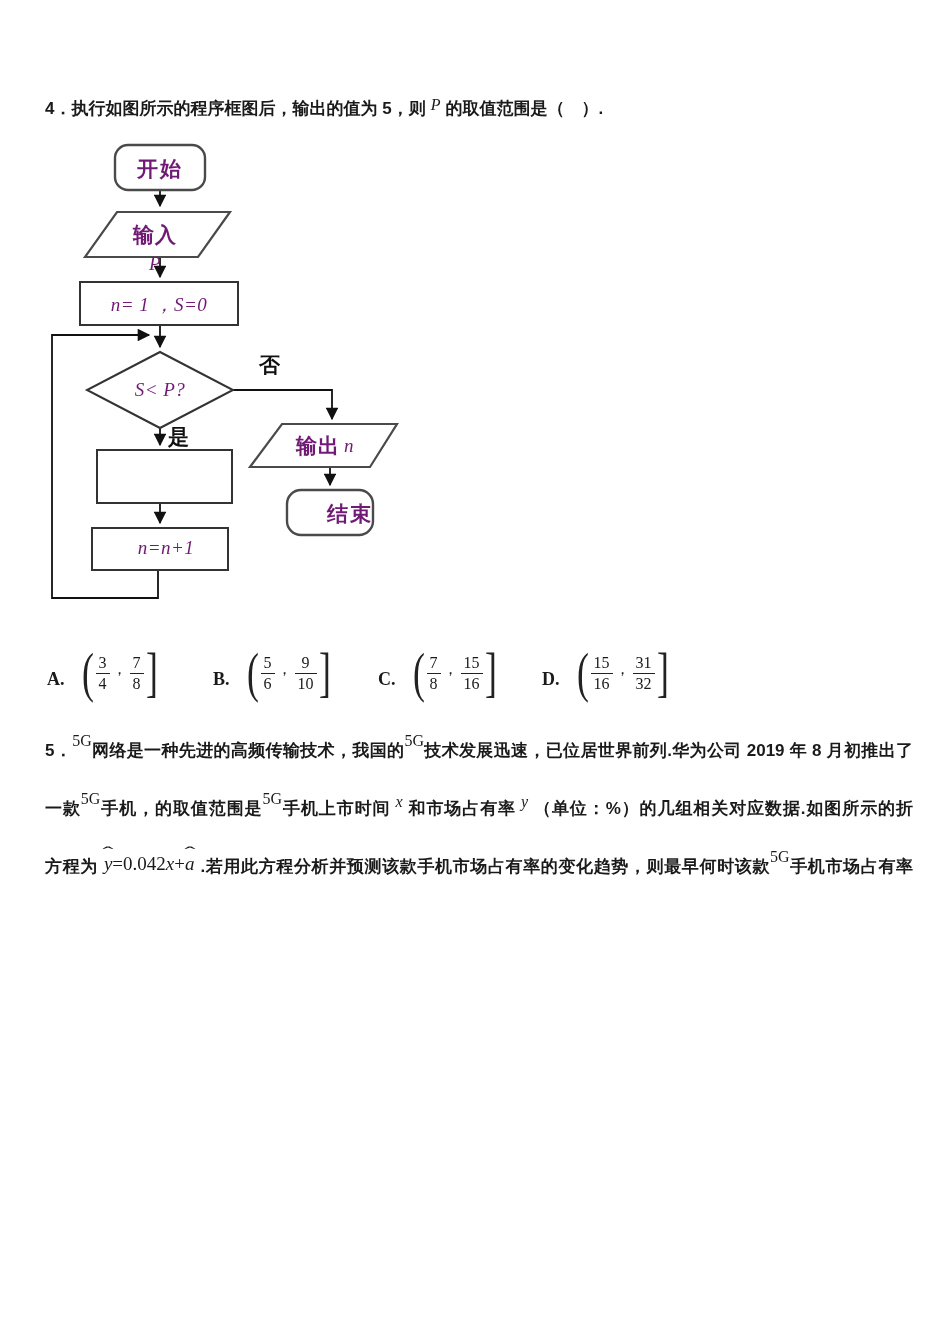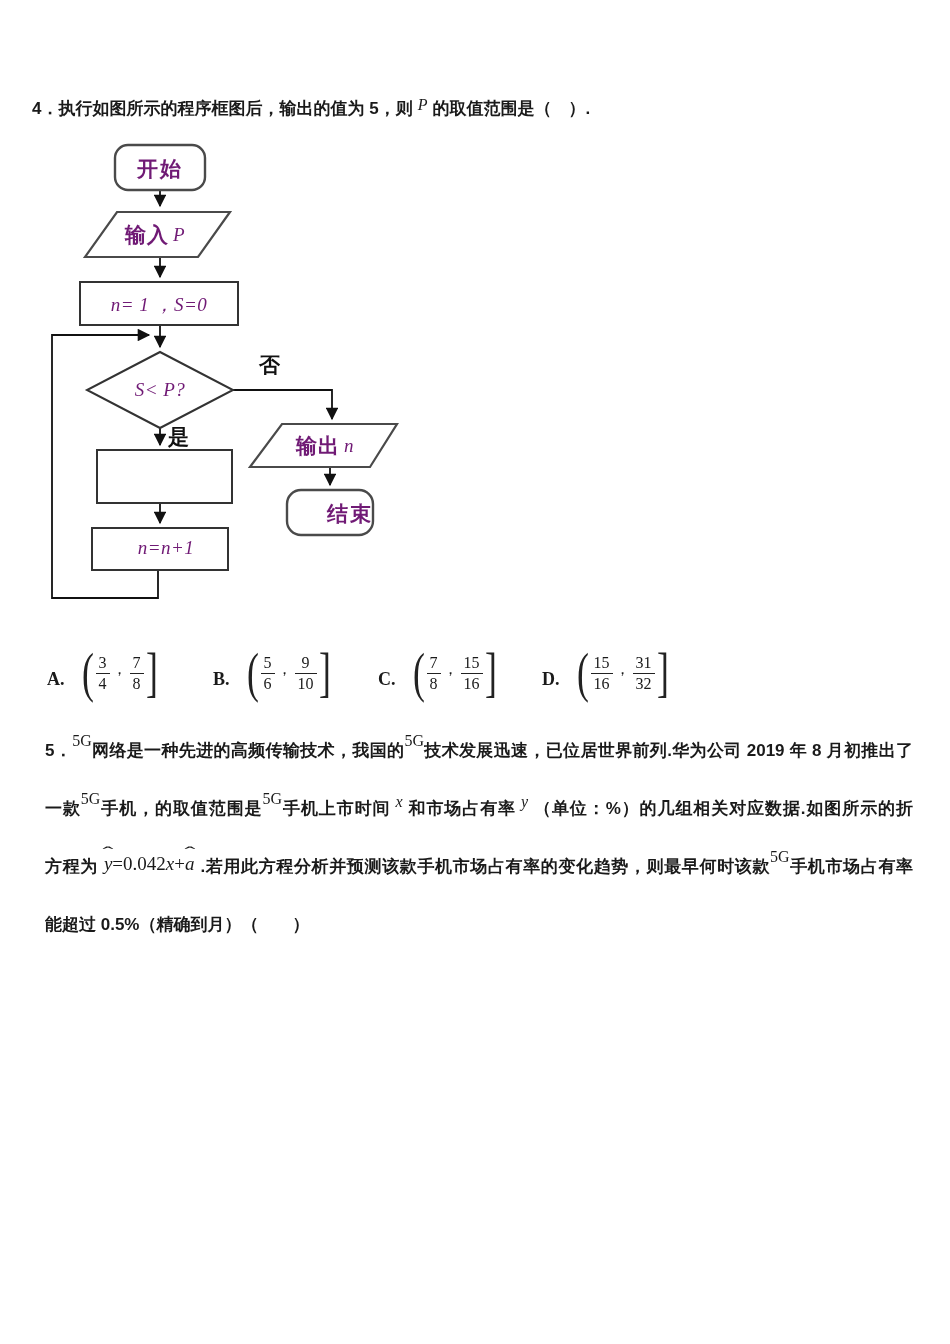--- a/index.html
+++ b/index.html
@@ -1,20 +1,20 @@
 <!DOCTYPE html>
 <html><head>
 <meta charset="utf-8">
 <style>
   html,body{margin:0;padding:0;background:#fff;}
   .page{position:relative;width:950px;height:1344px;background:#ffffff;
         font-family:"Liberation Sans",sans-serif;color:#1a1a1a;overflow:hidden;}
 
   
-  .stem{position:absolute;left:32px;top:97px;width:880px;
+  .stem{position:absolute;left:45px;top:97px;width:880px;
         font-size:17px;font-weight:bold;line-height:24px;}
   .pvar{font-family:"Liberation Serif",serif;font-style:italic;font-weight:normal;
         font-size:16px;position:relative;top:-4px;margin:0 5px;}
 
   
   .fc{position:absolute;left:45px;top:140px;width:380px;height:480px;}
   .fc svg{position:absolute;left:0;top:0;}
   .fc-text{position:absolute;text-align:center;color:#701a75;}
   .fc-cn{font-size:21px;font-weight:bold;letter-spacing:2px;}
   .fc-math{font-family:"Liberation Serif",serif;font-style:italic;font-weight:normal;
@@ -88,21 +88,21 @@
       <polygon points="72,72 185,72 153,117 40,117" fill="#fff" stroke="#4a4a4a" stroke-width="2.2"></polygon>
       <rect x="35" y="142" width="158" height="43" fill="#fff" stroke="#333" stroke-width="2"></rect>
       <polygon points="115,212 188,250 115,288 42,250" fill="#fff" stroke="#333" stroke-width="2"></polygon>
       <polygon points="237,284 352,284 325,327 205,327" fill="#fff" stroke="#4a4a4a" stroke-width="2.2"></polygon>
       <rect x="242" y="350" width="86" height="45" rx="14" fill="#fff" stroke="#4a4a4a" stroke-width="2.4"></rect>
       <rect x="52" y="310" width="135" height="53" fill="#fff" stroke="#333" stroke-width="2"></rect>
       <rect x="47" y="388" width="136" height="42" fill="#fff" stroke="#333" stroke-width="2"></rect>
     </svg>
 
     <div class="fc-text fc-cn" style="left:70px;top:15px;width:90px;">开始</div>
-    <div class="fc-text fc-mix" style="left:40px;top:81px;width:140px;">
+    <div class="fc-text fc-mix" style="left:40px;top:81px;width:140px;flex-direction:column;">
       <span class="fc-cn">输入</span>
       <span class="fc-math">P</span>
     </div>
     <div class="fc-text fc-math" style="left:35px;top:152px;width:158px;">n= 1 ，S=0</div>
     <div class="fc-text fc-math" style="left:42px;top:239px;width:146px;">S&lt; P?</div>
     <div class="branch" style="left:214px;top:211px;">否</div>
     <div class="branch" style="left:123px;top:283px;">是</div>
     <div class="fc-text fc-math" style="left:47px;top:397px;width:148px;text-align:center;">n=n+1</div>
     <div class="fc-text fc-mix" style="left:215px;top:292px;width:130px;">
       <span class="fc-cn">输出</span>
@@ -181,18 +181,15 @@
   <div class="q5">
     <div class="q5line">
       <span>5．</span><span class="sup5g">5G</span><span>网络是一种先进的高频传输技术，我国的</span><span class="sup5g">5G</span><span>技术发展迅速，已位居世界前列.华为公司 2019 年 8 月初推出了</span>
     </div>
     <div class="q5line">
       <span>一款</span><span class="sup5g">5G</span><span>手机，的取值范围是</span><span class="sup5g">5G</span><span>手机上市时间</span><span class="ivar">x</span><span>和市场占有率</span><span class="ivar">y</span><span>（单位：%）的几组相关对应数据.如图所示的折</span>
     </div>
     <div class="q5line">
       <span>方程为</span><span class="regeq"><span class="hatv"><span class="hat">ˆ</span><span>y</span></span><span>=0.042</span><span class="hatv" style="top:0;"><span>x</span></span><span>+</span><span class="hatv"><span class="hat">ˆ</span><span>a</span></span></span><span>.若用此方程分析并预测该款手机市场占有率的变化趋势，则最早何时该款</span><span class="sup5g">5G</span><span>手机市场占有率</span>
     </div>
-    <div class="q5line last">
-      <span>能超过 0.5%（精确到月）（　　）</span>
-    </div>
   </div>
 
 </div>
 
 </body></html>

